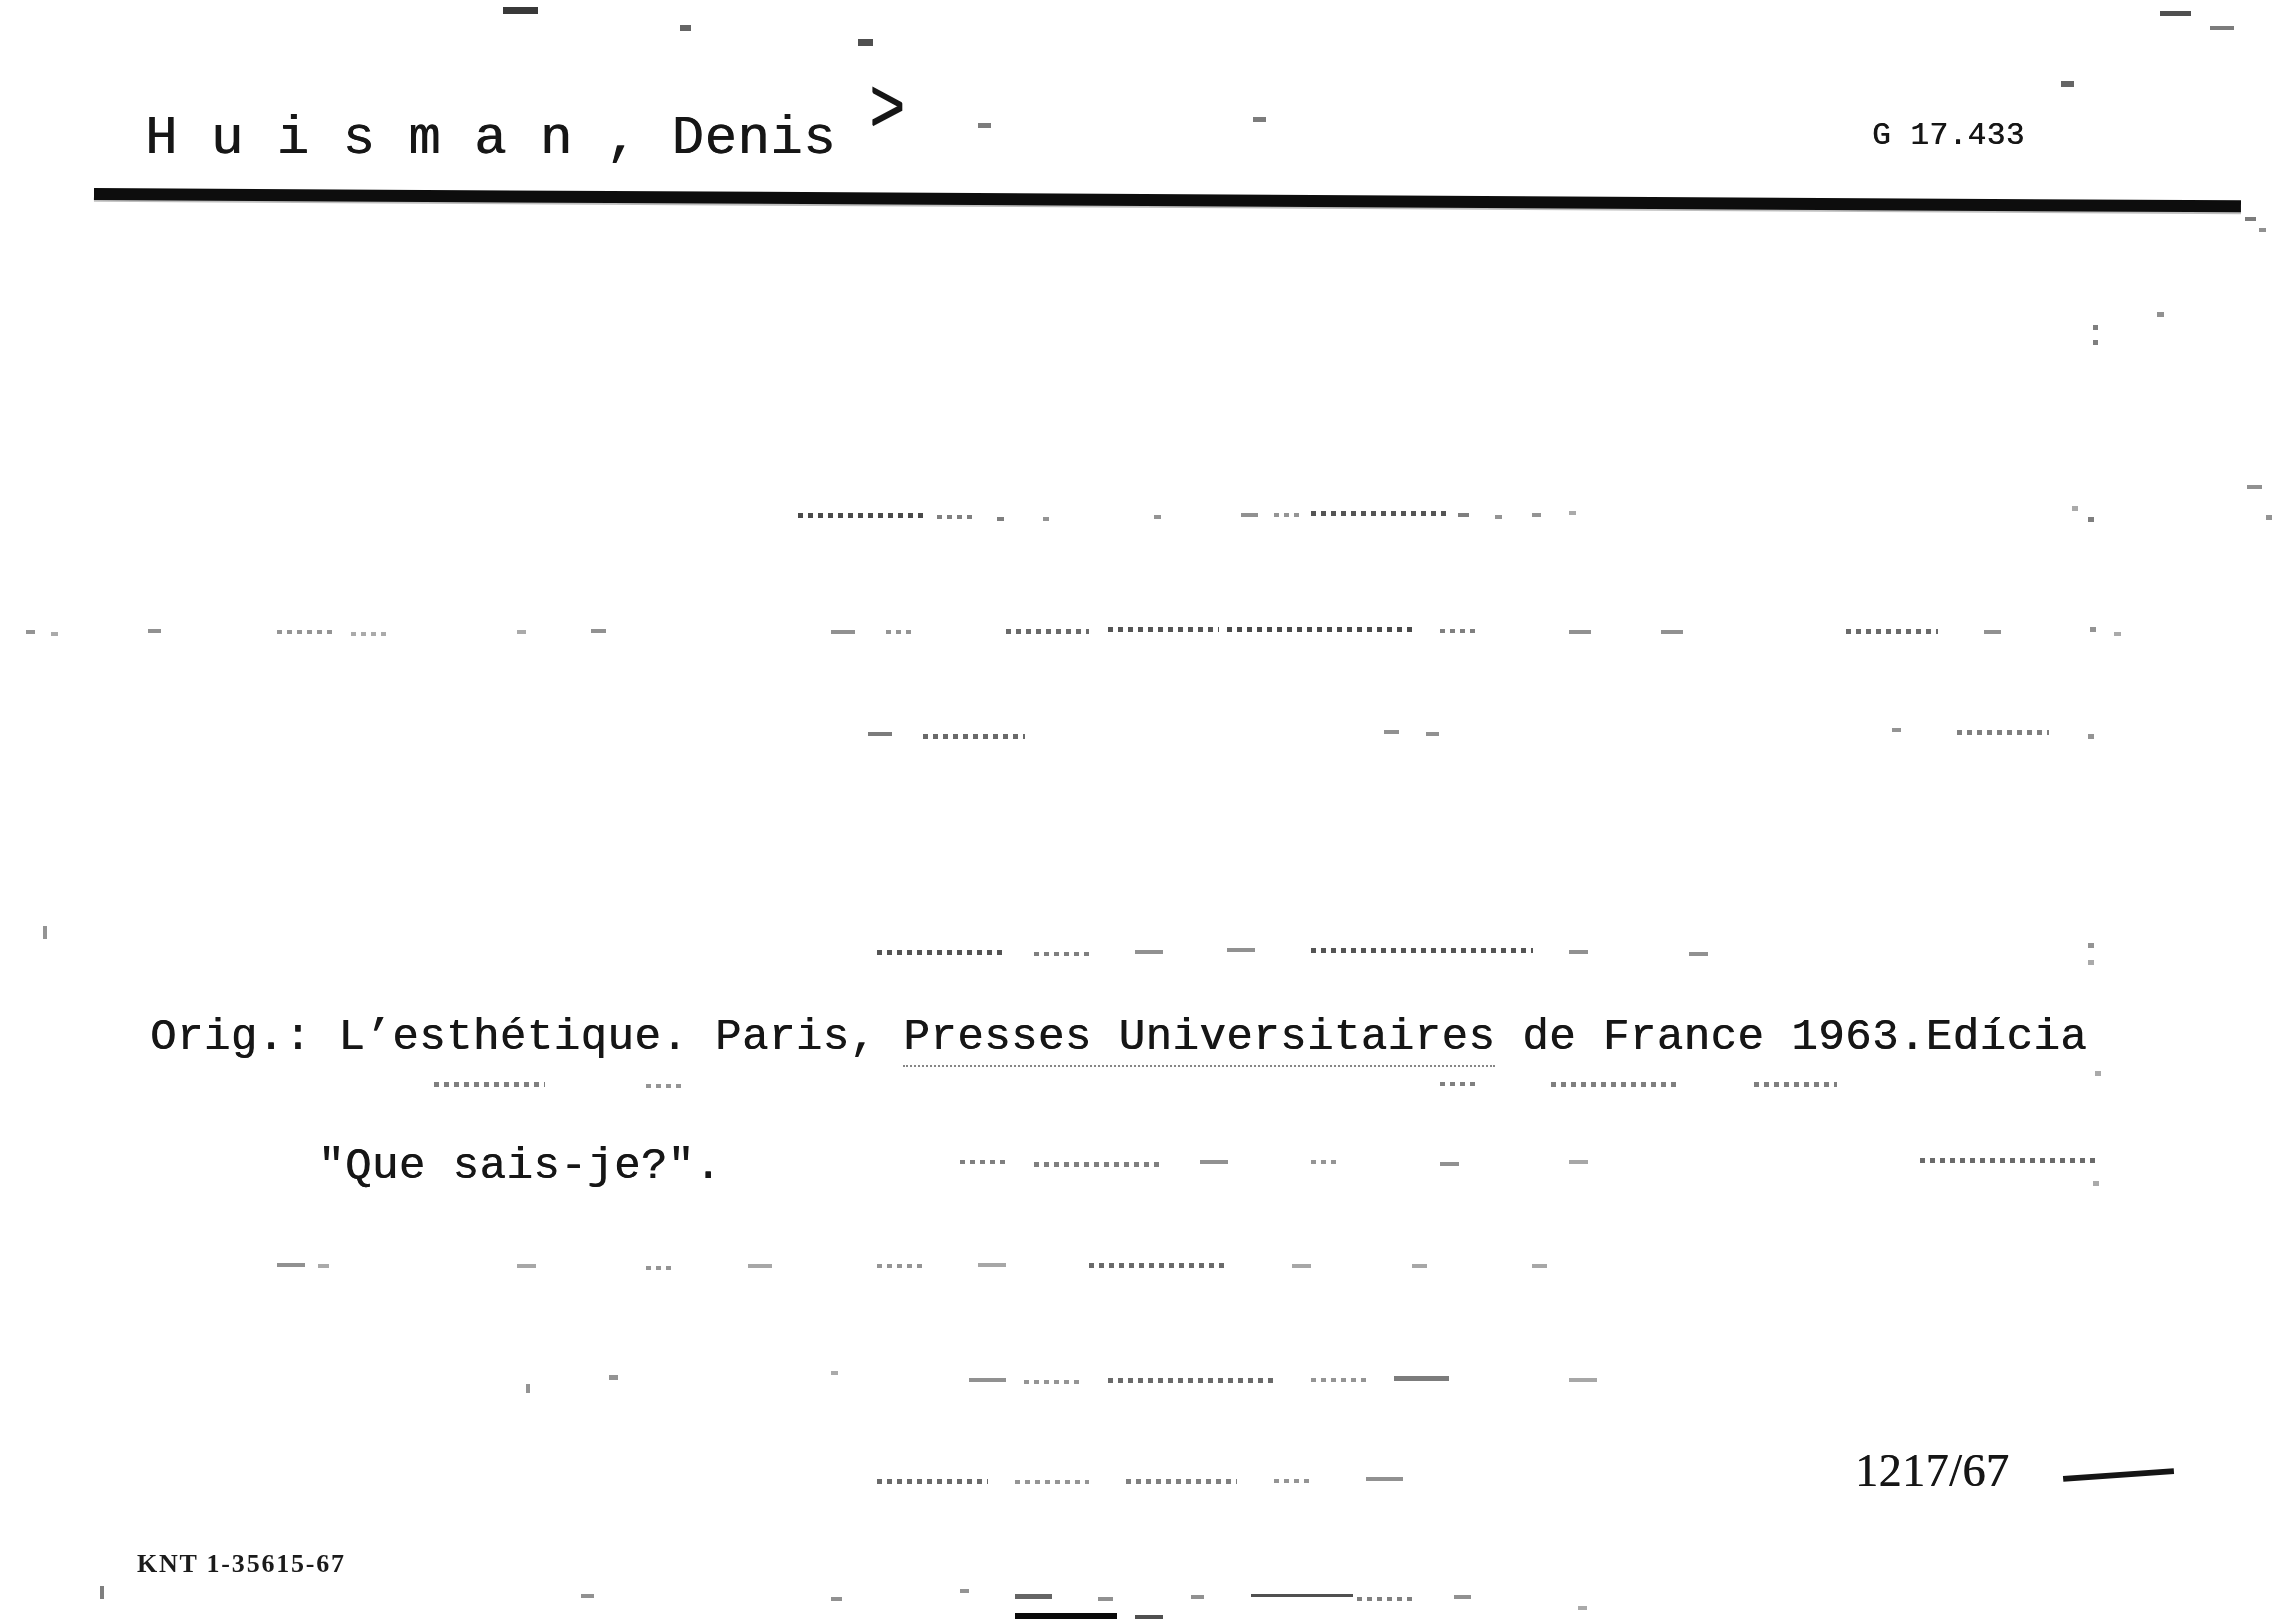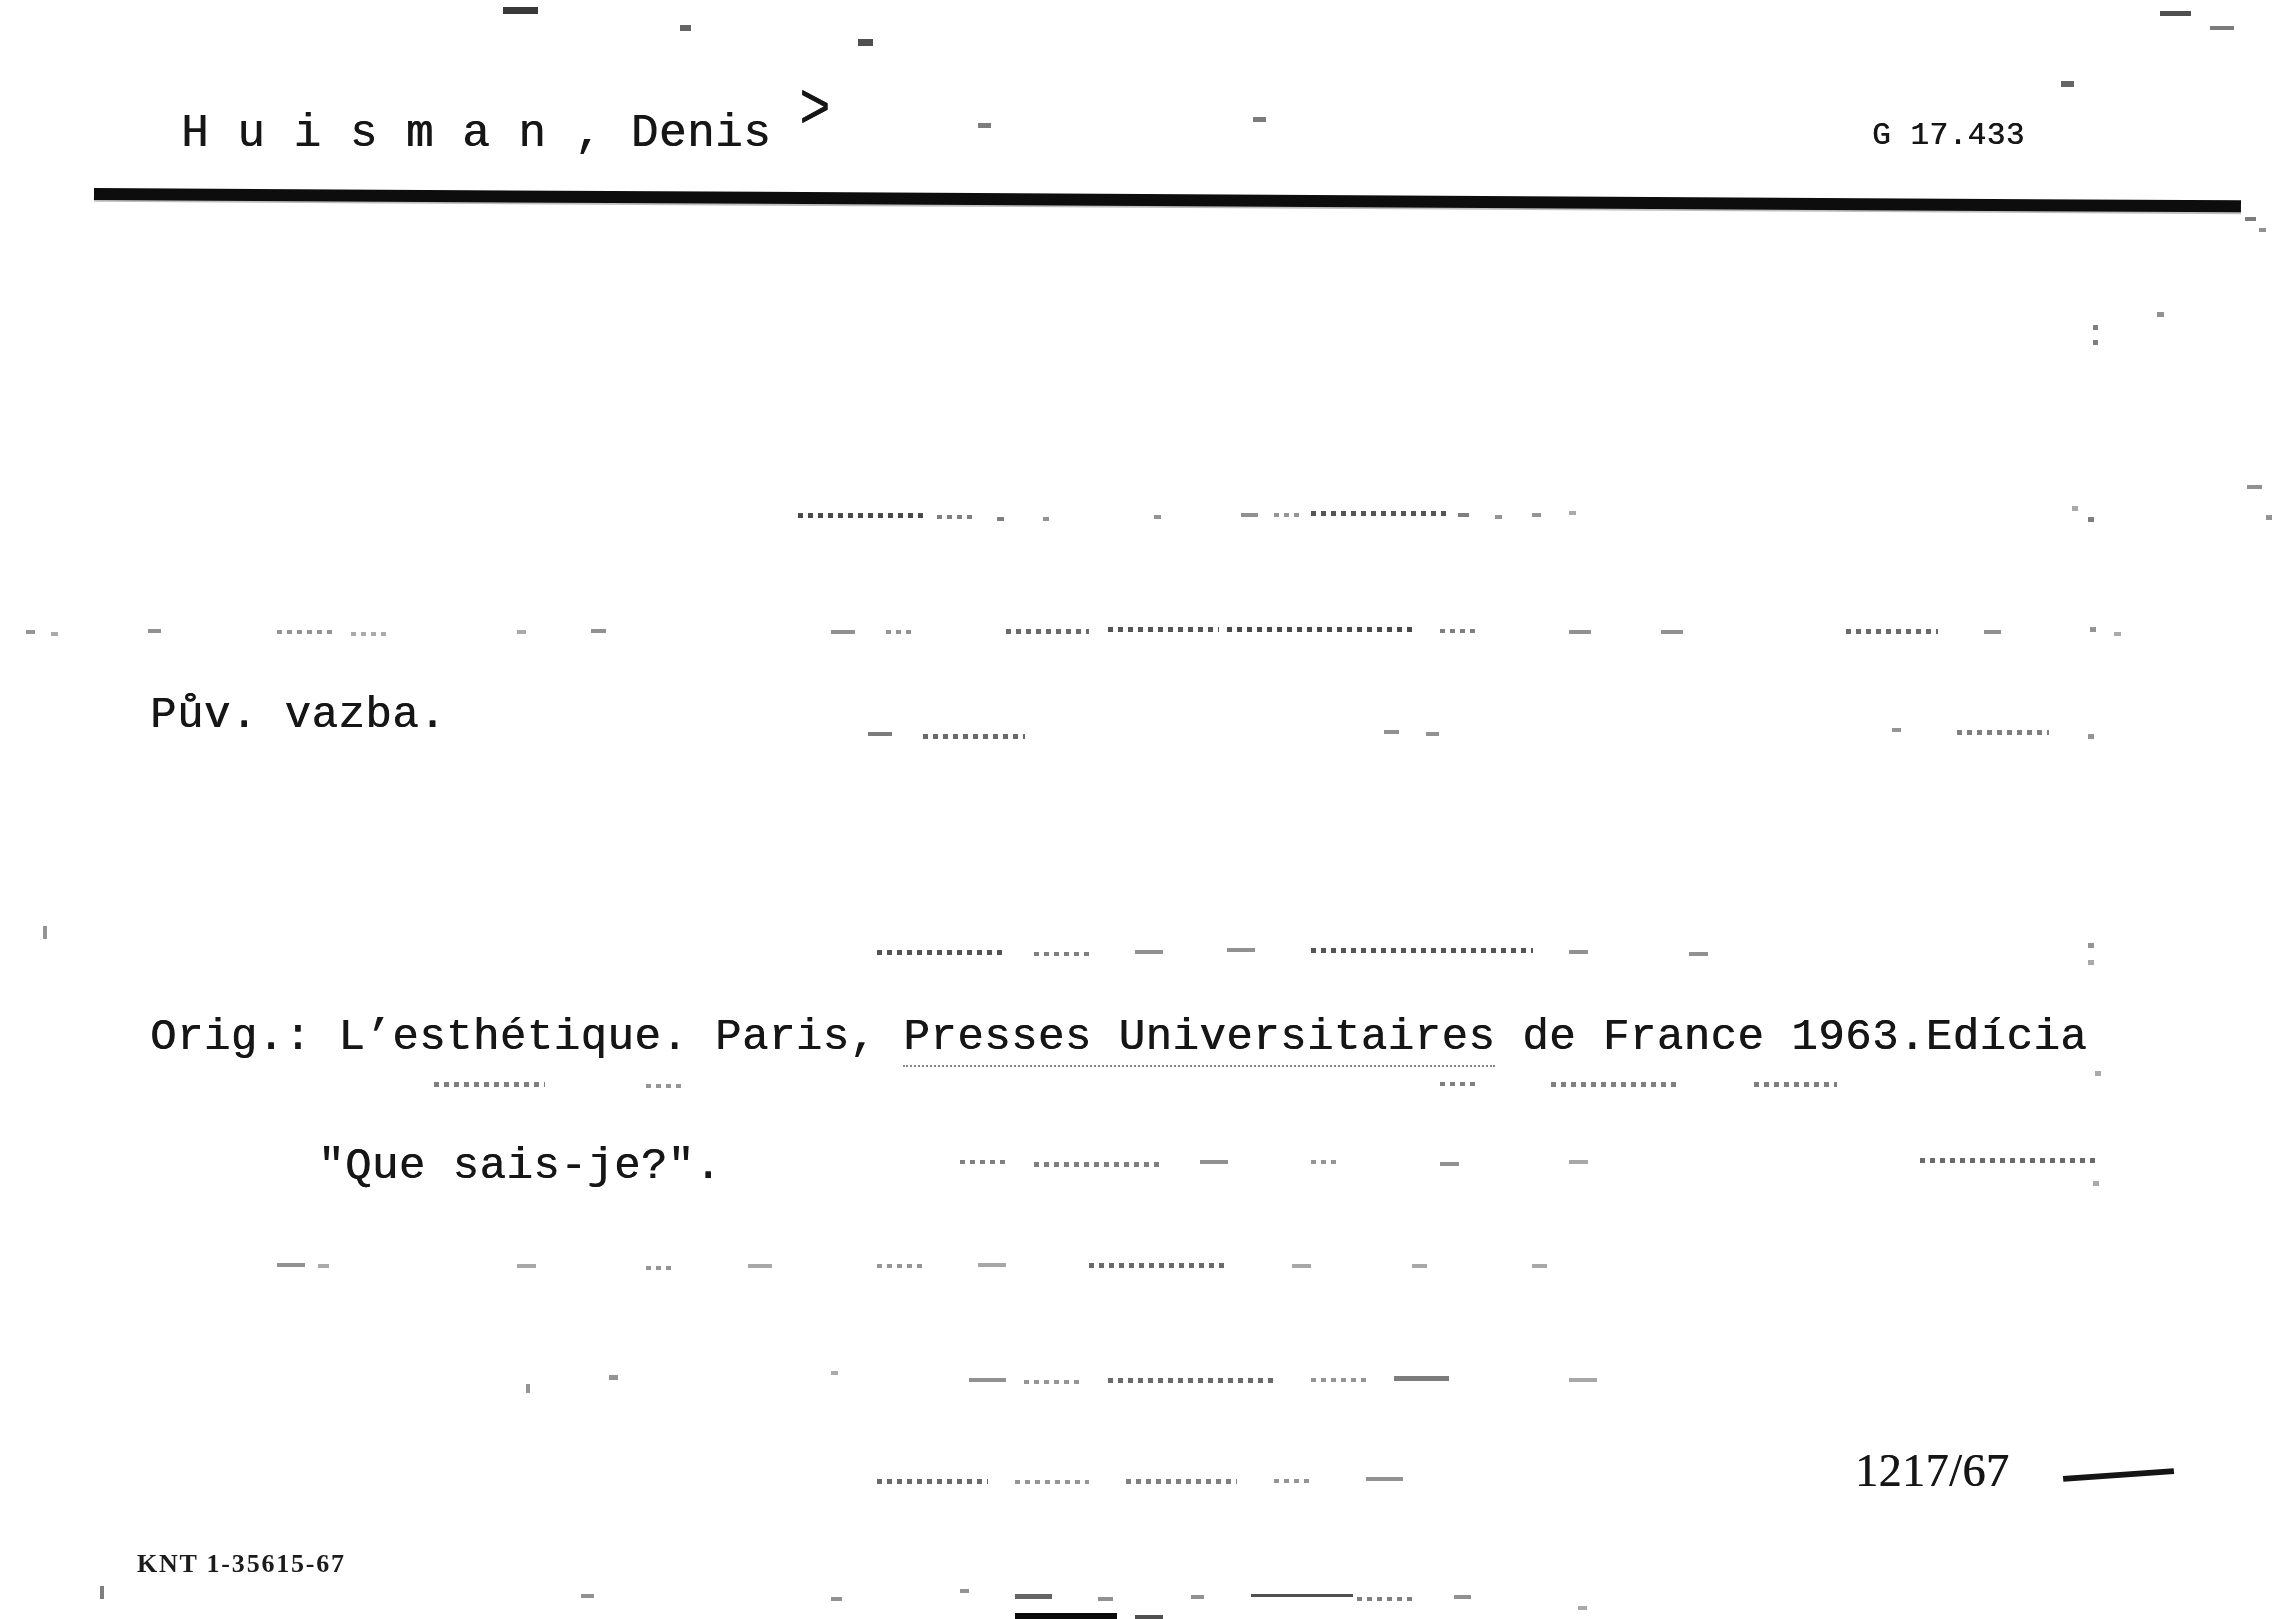--- a/index.html
+++ b/index.html
@@ -13,21 +13,21 @@
     color:#161616;
   }
   .tw{ 
     position:absolute;
     white-space:nowrap;
     font-size:44px;
     line-height:1.15;
     letter-spacing:0.5px;
     text-shadow:0.6px 0.3px 0 currentColor;
   }
-  .heading{font-size:46px;margin-left:36px;}
+  .heading{font-size:54px;}
   .shelf{font-size:31px;}
   .accession{font-size:46px;}
   .printcode{
     position:absolute;
     font-family:"Liberation Serif","DejaVu Serif",serif;
     font-weight:bold;
     font-size:26px;
     letter-spacing:1.8px;
     color:#1b1b1b;
     white-space:nowrap;
@@ -73,21 +73,20 @@
     <span>H u i s m a n , Denis</span>
     <span class="ins">&gt;</span>
   </div>
 
   <div class="tw shelf" style="left:1872px;top:118px;">G 17.433</div>
 
   <div id="rule"></div>
 
 
 
-  <div class="tw" style="left:150px;top:690px;">Pův. vazba.</div>
 
 
   <div class="tw" style="left:150px;top:1012px;"><span>Orig.: L’esthétique. Paris, </span><span class="du">Presses Universitaires</span><span> de France 1963.Edícia</span></div>
 
   <div class="tw" style="left:318px;top:1141px;">"Que sais-je?".</div>
 
   <div class="tw accession" style="left:1855px;top:1445px;font-family:Liberation Serif, serif;">1217/67</div>
 
   <div class="printcode" style="left:137px;top:1549px;">KNT 1-35615-67</div>
 

